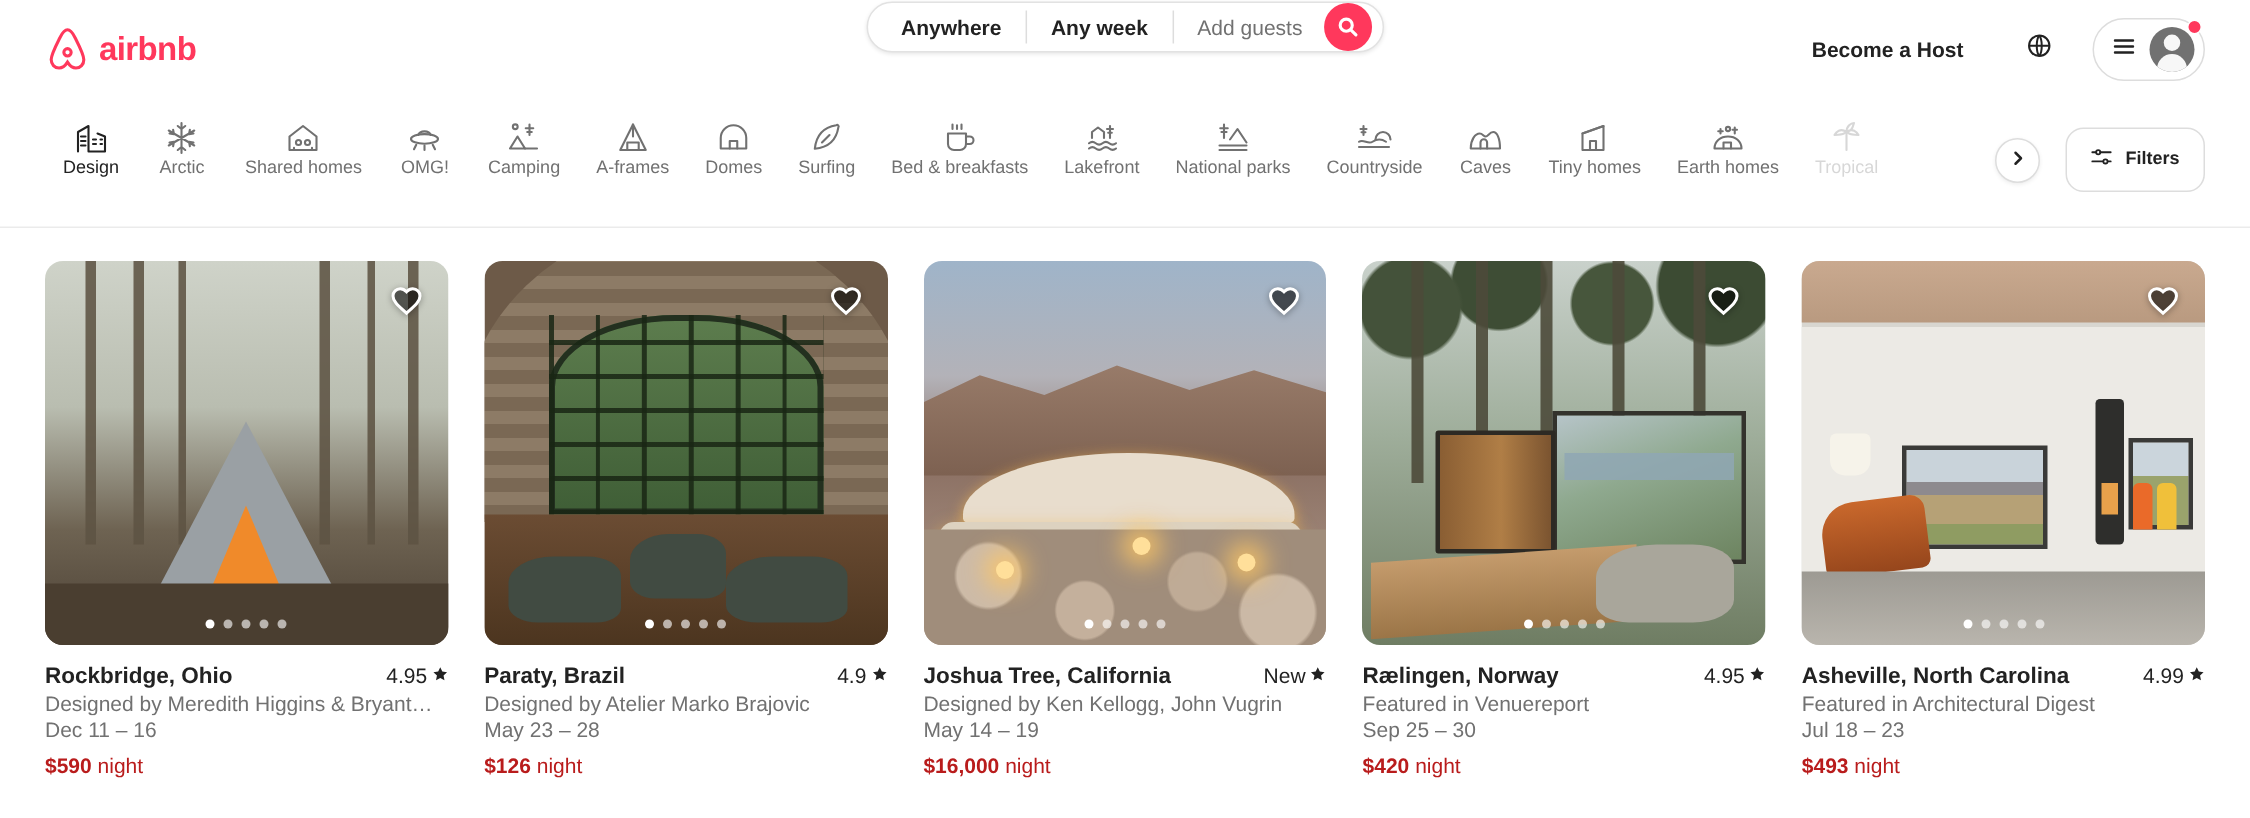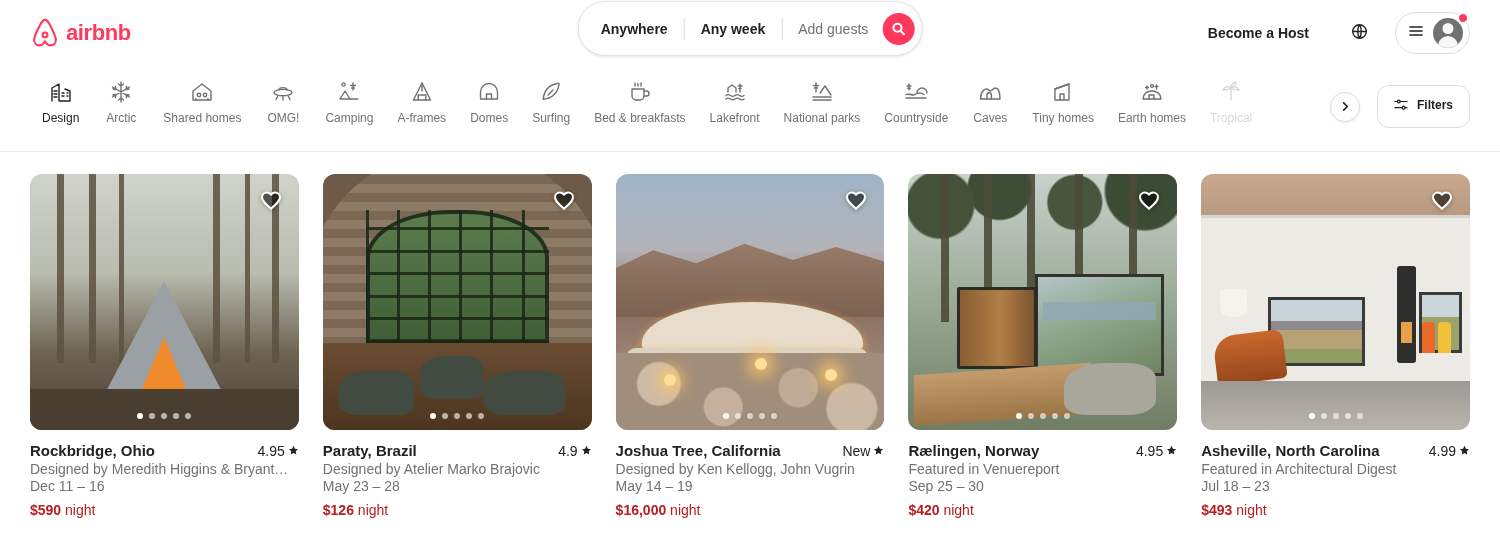--- a/index.html
+++ b/index.html
@@ -22,21 +22,21 @@
   .logo { display: flex; align-items: center; gap: 6px; cursor: pointer; }
   .logo-mark { width: 30px; height: 32px; }
   .logo-word { font-size: 22px; font-weight: 700; color: #FF385C; letter-spacing: -0.4px; }
 
   .search-pill {
     position: absolute;
     left: 50%;
     transform: translateX(-50%);
     display: flex;
     align-items: center;
-    height: 55px;
+    height: 34px;
     border: 1px solid #e2e2e2;
     border-radius: 40px;
     background: #fff;
     box-shadow: 0 1px 3px rgba(0,0,0,0.10);
     padding: 0 7px 0 0;
   }
   .search-seg {
     font-size: 14px;
     font-weight: 600;
     color: #222;
@@ -112,21 +112,21 @@
     display: flex;
     align-items: flex-start;
     gap: 0px;
     flex: 1;
     overflow: hidden;
     position: relative;
     padding-right: 40px;
   }
   .cat {
     display: flex; flex-direction: column; align-items: center;
-    gap: 7px; cursor: pointer; flex: none;
+    cursor: pointer; flex: none;
     padding: 14px 12px 0 12px;
     color: #717171; position: relative;
     min-width: 60px;
   }
   .cat .cat-icon { height: 24px; display: flex; align-items: center; justify-content: center; }
   .cat .cat-label {
     font-size: 12px; font-weight: 500; white-space: nowrap;
   }
   .cat.active { color: #222222; }
   .cat.faded { opacity: 0.28; }

